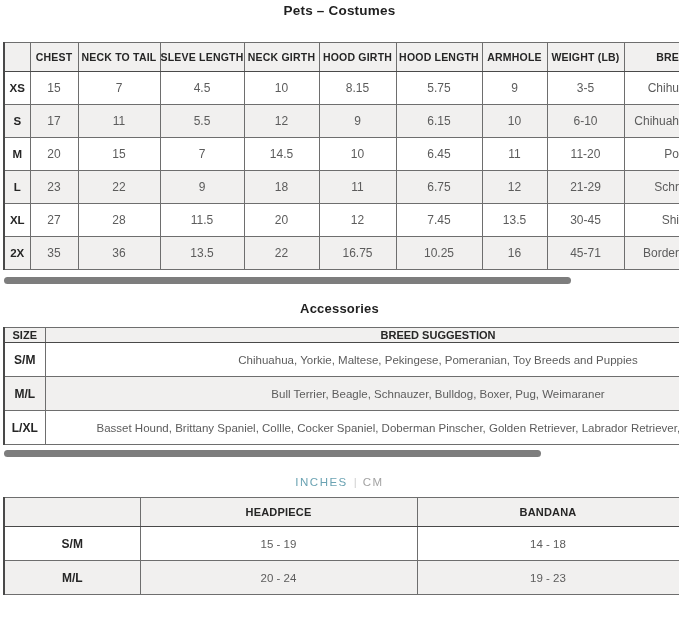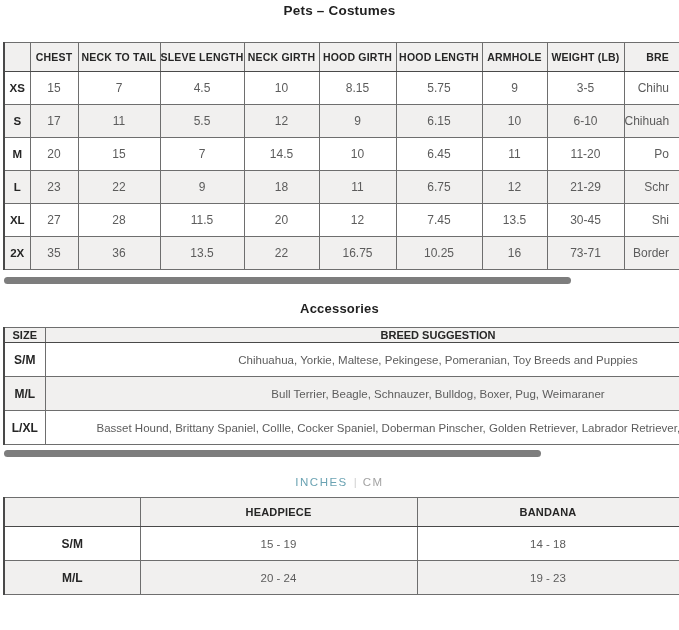--- a/index.html
+++ b/index.html
@@ -18,21 +18,21 @@
     border-bottom: 1.5px solid #494949; }
   thead th { background: #f1f0ef; color: #262626; font-weight: bold;
     border-bottom: 1.5px solid #494949; }
 
   
   #costumes-table { width: 676px; margin-top: 24px; }
   #costumes-table thead th { height: 29px; font-size: 10.5px; letter-spacing: 0.2px; }
   #costumes-table tbody td { height: 33px; font-size: 12px; color: #5c5c5c; }
   #costumes-table tbody td.size-cell { font-weight: bold; color: #262626; font-size: 11.5px; }
   #costumes-table tbody tr:nth-child(even) td { background: #f1f0ef; }
-  #costumes-table .col-breed { border-right: none; text-align: right; padding-right: 11px;
+  #costumes-table .col-breed { border-right: none; text-align: right; padding-right: 1px;
     white-space: nowrap; }
 
   
   .h-scrollbar { height: 7px; background: #7d7d7d; border-radius: 4px; margin-left: 4px; }
   #scrollbar-costumes { width: 567px; margin-top: 7px; }
   #scrollbar-accessories { width: 537px; margin-top: 5px; }
 
   
   #accessories-table { width: 827px; margin-top: 11px; }
   #accessories-table thead th { height: 15px; font-size: 11px; }
@@ -154,21 +154,21 @@
       </tr>
       <tr>
         <td class="size-cell">2X</td>
         <td>35</td>
         <td>36</td>
         <td>13.5</td>
         <td>22</td>
         <td>16.75</td>
         <td>10.25</td>
         <td>16</td>
-        <td>73-71</td>
+        <td>45-71</td>
         <td class="col-breed">Border</td>
       </tr>
     </tbody>
   </table>
 </div>
 
 <div class="h-scrollbar" id="scrollbar-costumes"></div>
 
 <div class="section-title">Accessories</div>
 

